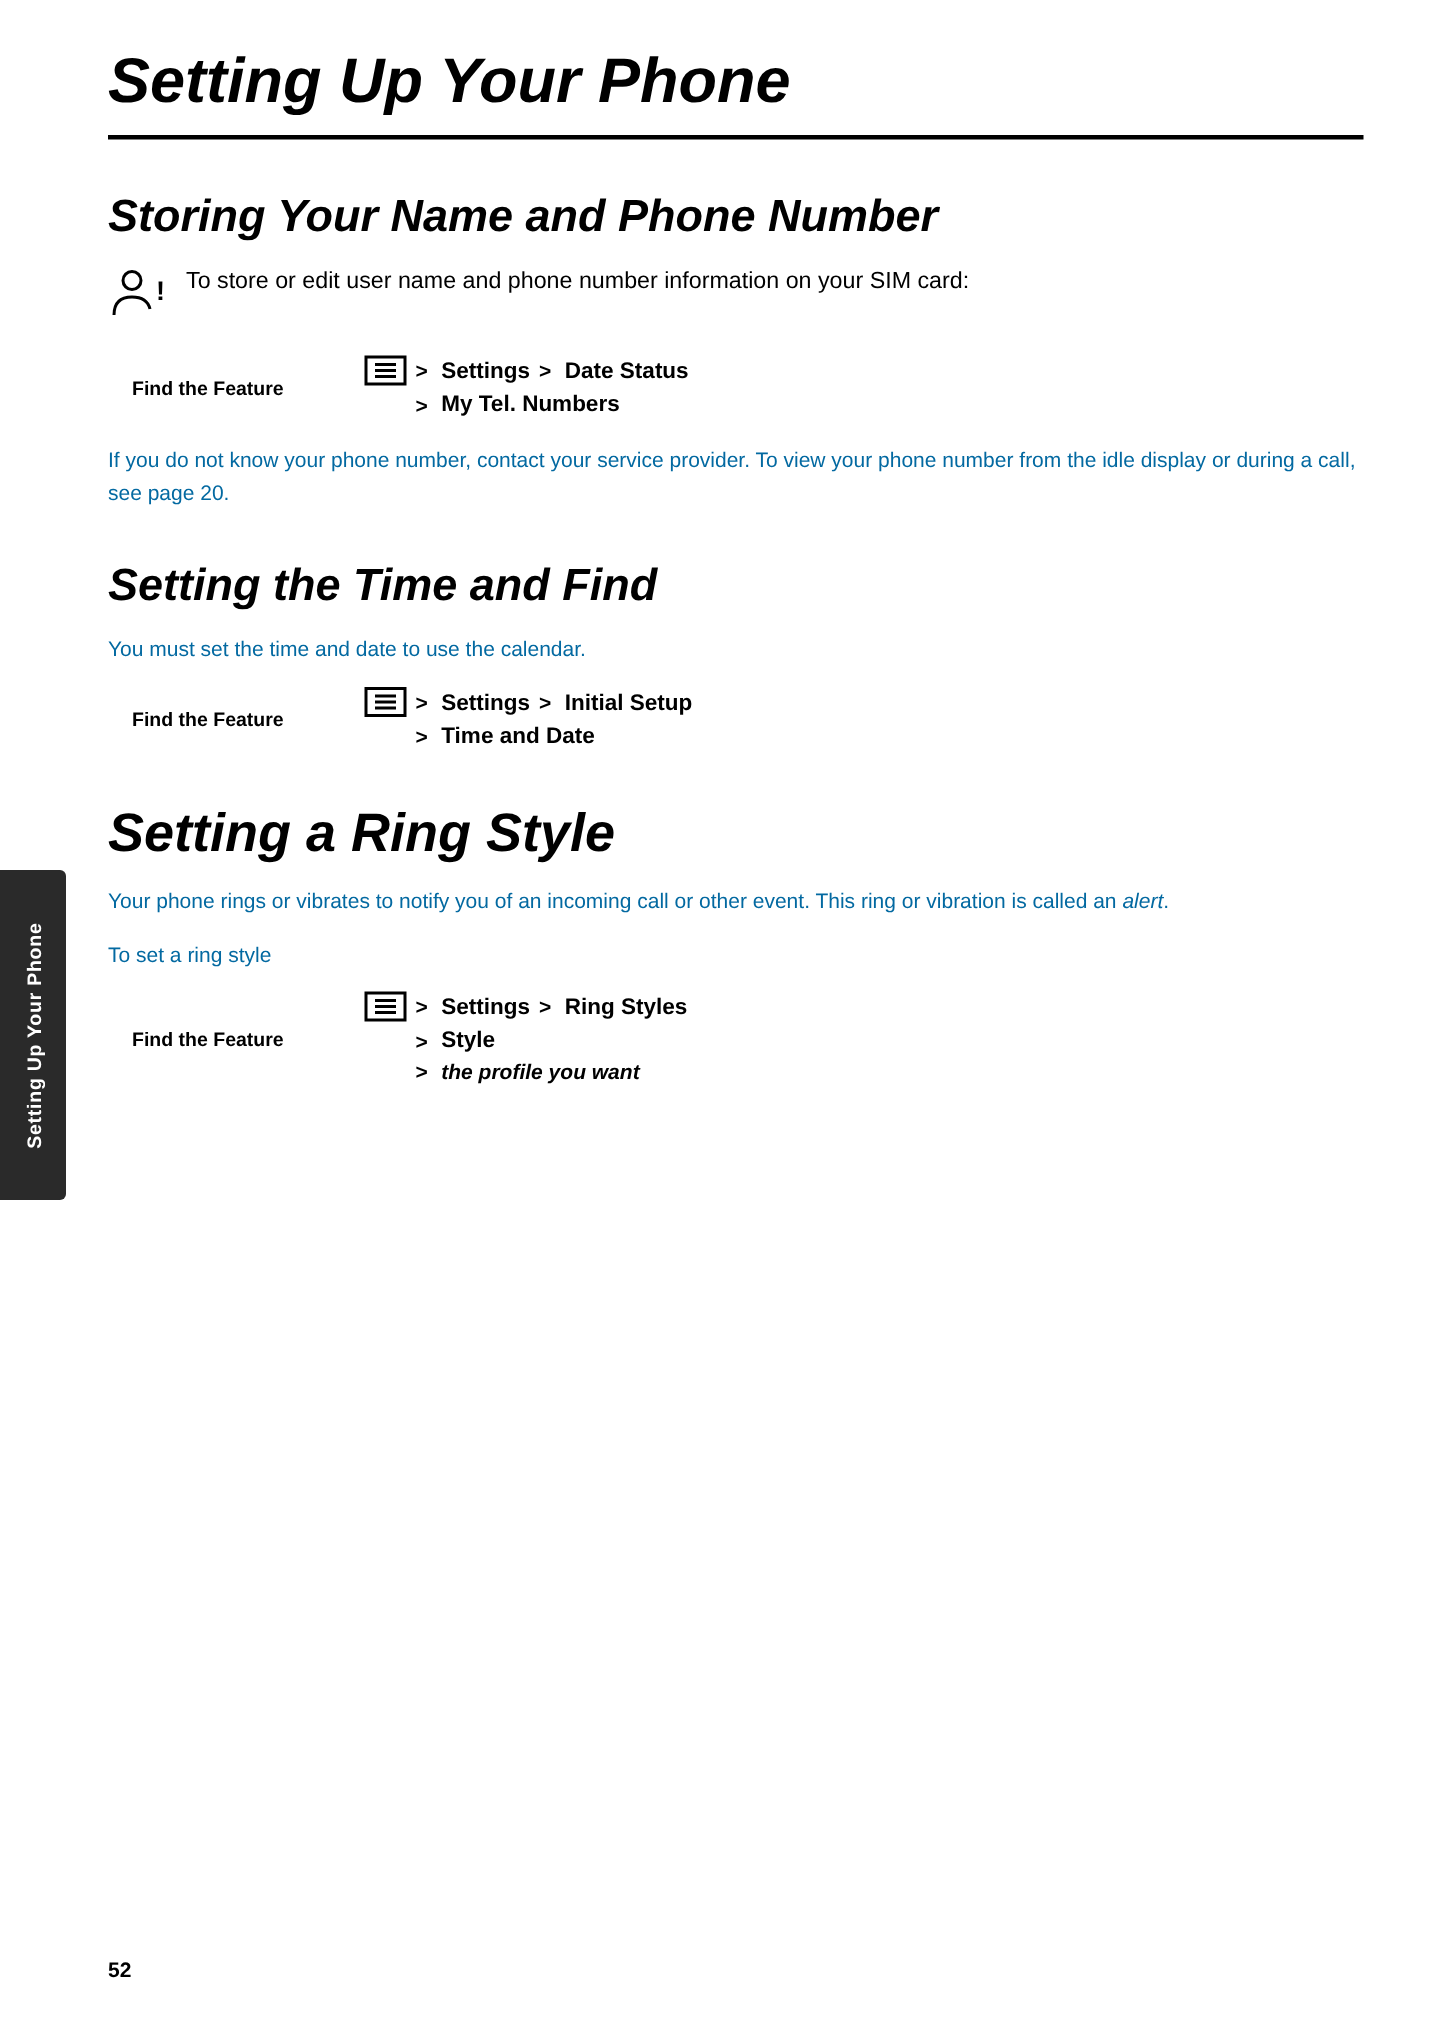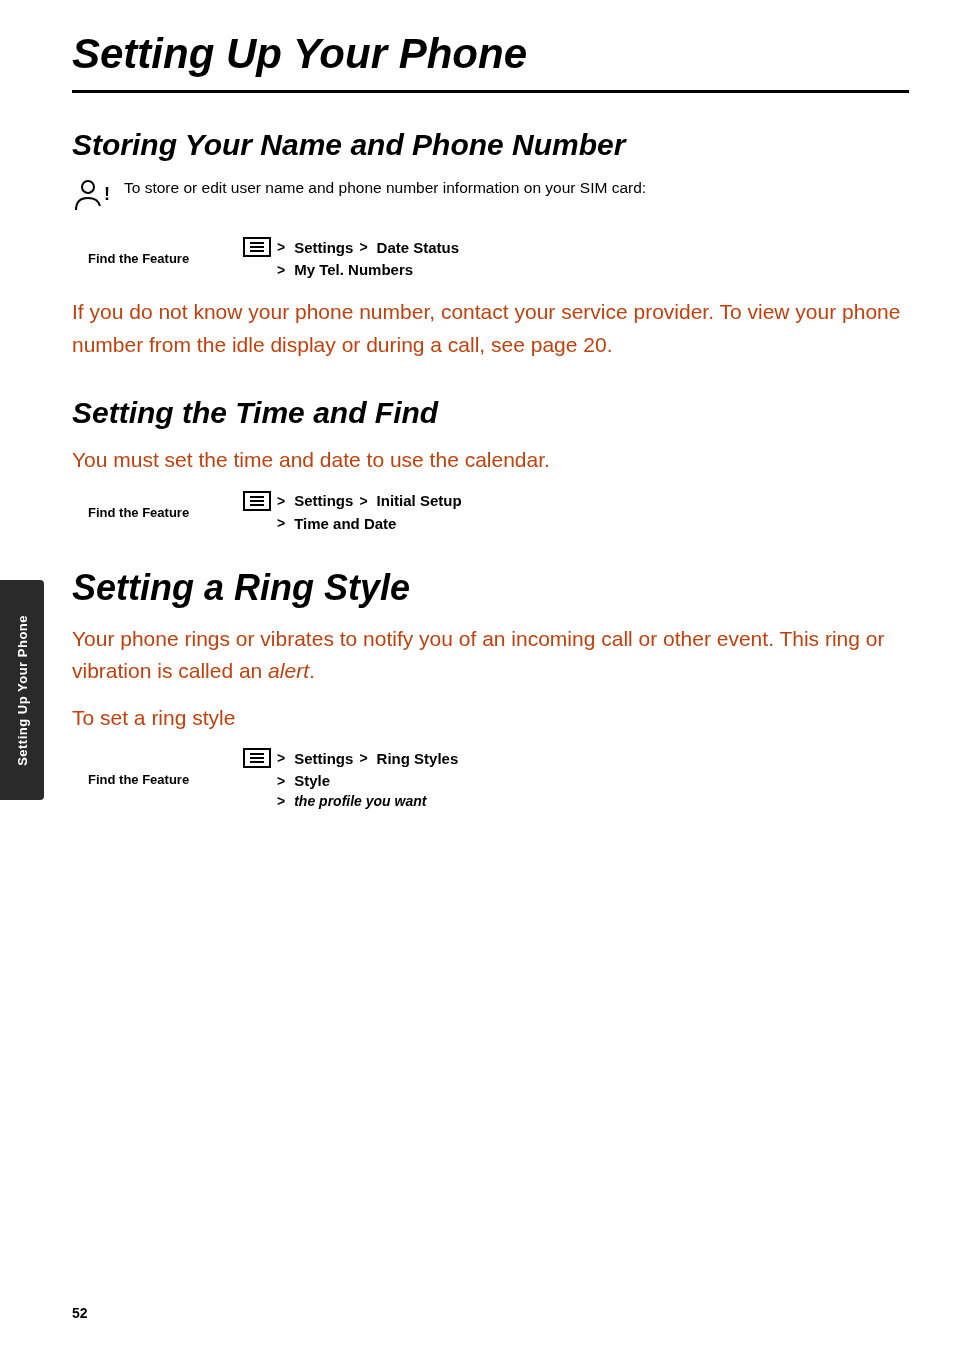--- a/index.html
+++ b/index.html
@@ -187,23 +187,23 @@
     }
 
     .path-italic {
       font-style: italic;
       font-size: 14px;
       font-weight: bold;
     }
 
     
     .body-text {
-      font-size: 21px;
+      font-size: 14px;
       line-height: 1.55;
-      color: #c2410c;
+      color: #0369a1;
       margin-bottom: 14px;
     }
 
     
     .page-number {
       position: absolute;
       bottom: 24px;
       left: 20px;
       font-size: 14px;
       font-weight: bold;

